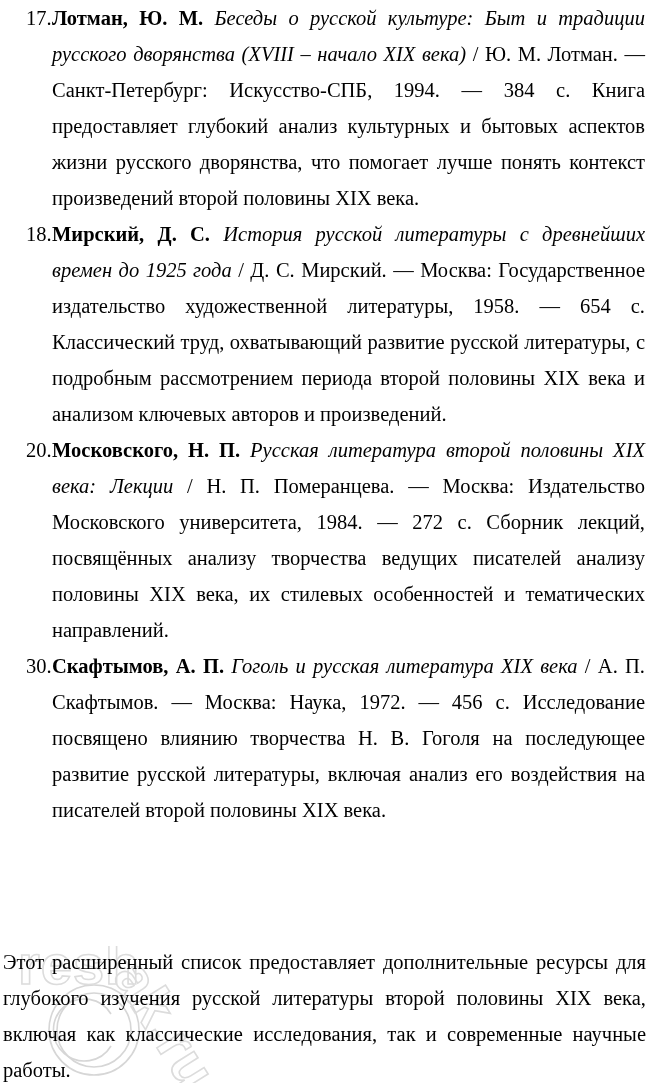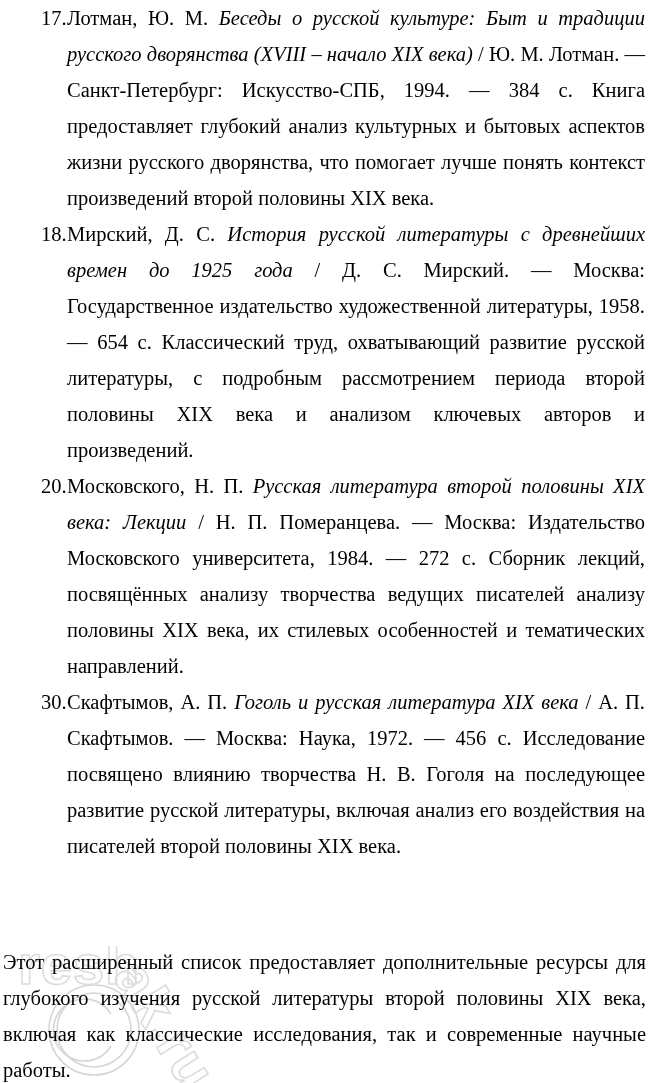--- a/index.html
+++ b/index.html
@@ -41,36 +41,35 @@
     z-index: 2;
   }
   .entry {
     position: relative;
     padding-left: 52px;
     padding-right: 4px;
     text-align: justify;
     text-justify: inter-word;
     font-size: 20.5px;
     line-height: 36px;
-    margin-left: 15px;
   }
   .entry .marker {
     position: absolute;
     left: 26px;
     top: 0;
     font-size: 20.5px;
     line-height: 36px;
     font-weight: normal;
   }
   .entry .txt { display: inline; }
   .entry .txt::after {
     
     content: "";
   }
-  b.author { font-weight: normal; }
+  b.author { font-weight: bold; }
   i.title  { font-style: italic; }
   .natural-last {
     text-align-last: left;
   }
 
   
   .closing {
     position: absolute;
     left: 3px;
     top: 944px;

